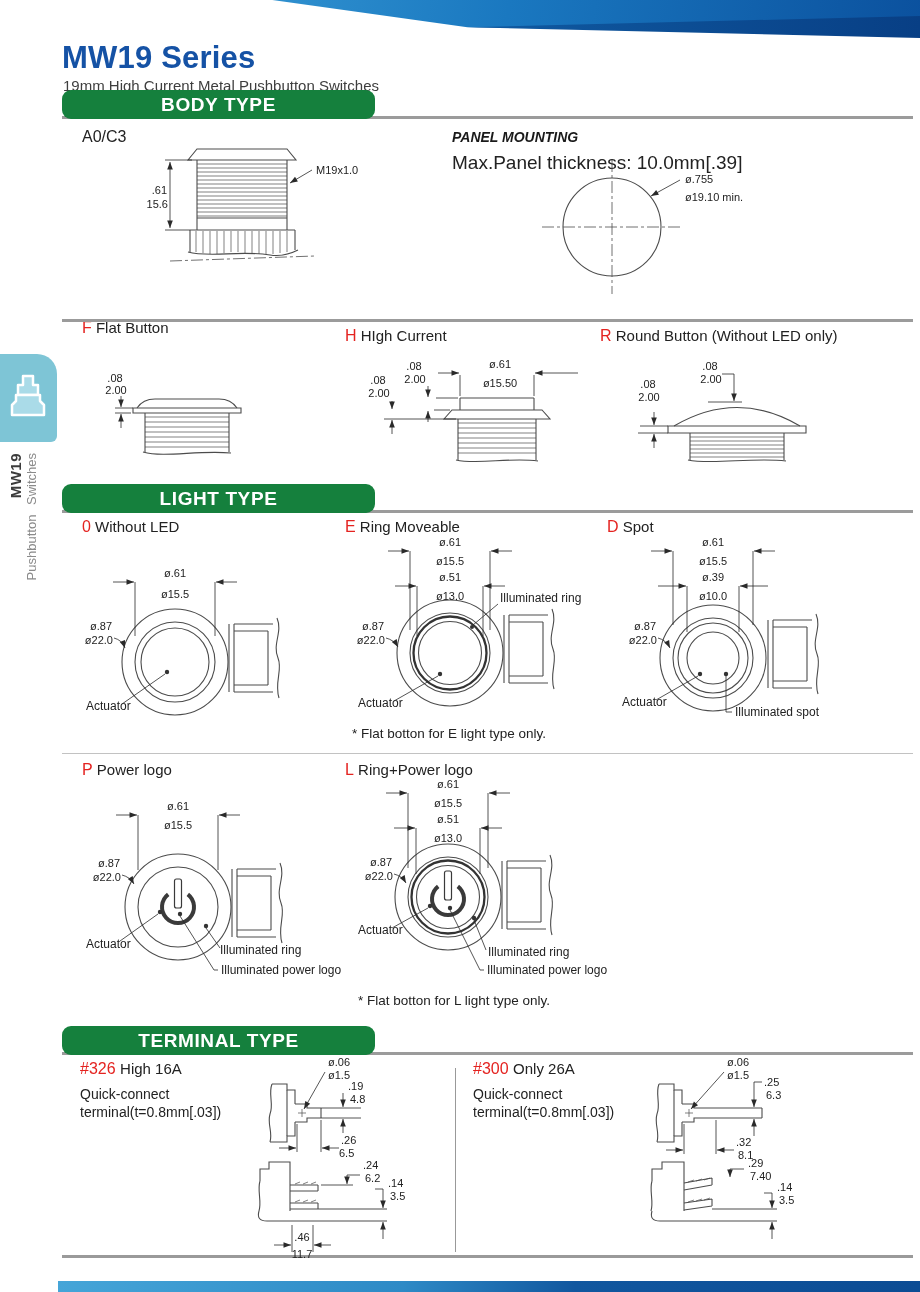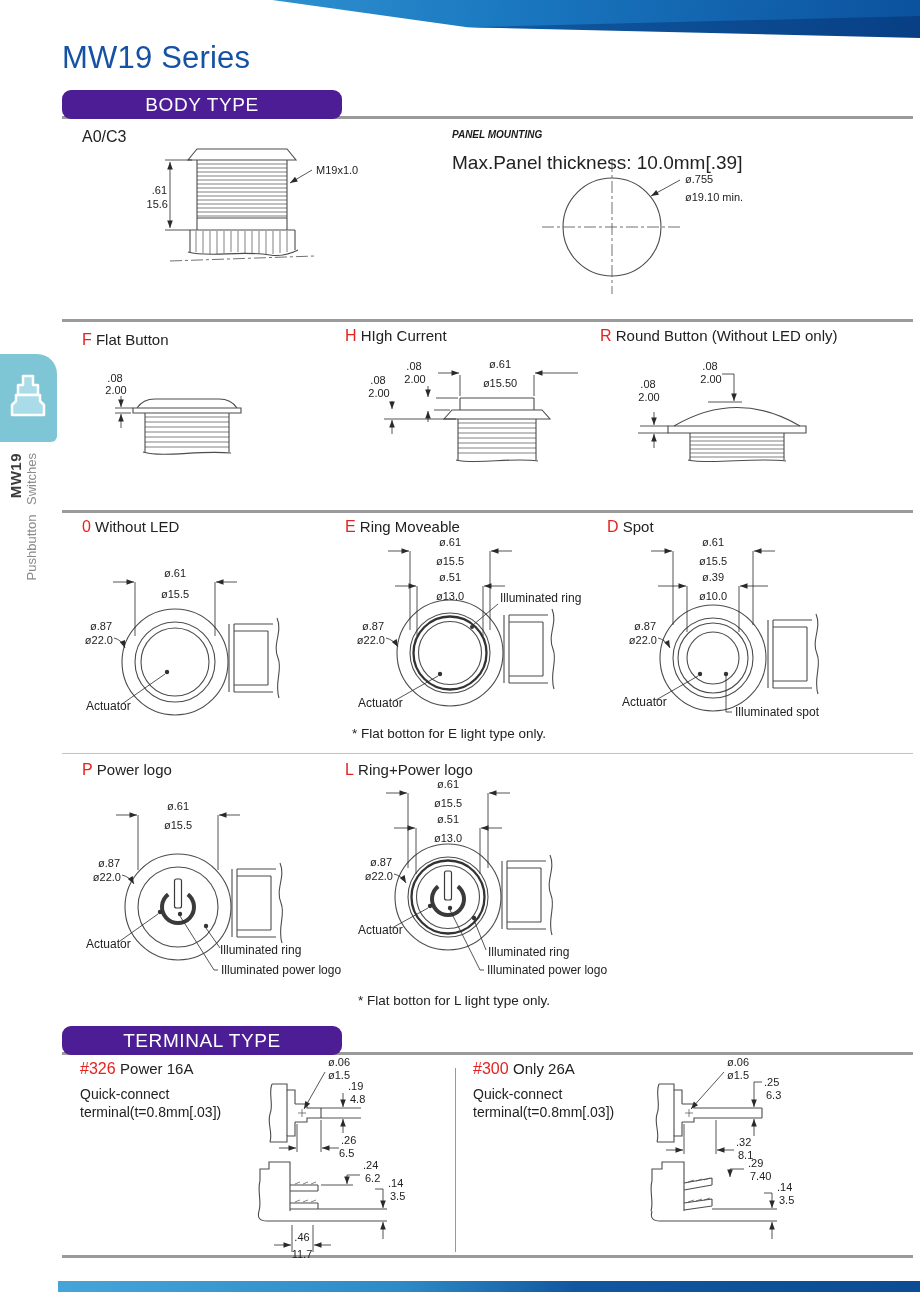--- a/index.html
+++ b/index.html
@@ -1,29 +1,29 @@
 <!DOCTYPE html>
 <html><head>
 <meta charset="utf-8">
 <style>
   html,body{margin:0;padding:0}
   body{width:920px;height:1292px;font-family:"Liberation Sans",sans-serif;background:#fff}
   #page{position:relative;width:920px;height:1292px;background:#fff;overflow:hidden}
   .banner{position:absolute;left:0;top:0;width:920px;height:40px}
   .banner .b1{position:absolute;inset:0;background:linear-gradient(100deg,#46abdf 0%,#1a78c0 55%,#0b519e 100%);clip-path:polygon(29.6% 0,100% 0,100% 85%,50.8% 68%)}
   .banner .b2{position:absolute;inset:0;background:linear-gradient(90deg,#1877c0,#083f85);clip-path:polygon(50.8% 68%,100% 40%,100% 95%)}
-  .title{position:absolute;left:62px;top:40px;font-size:31px;font-weight:normal;color:#1552a5;letter-spacing:.2px}
+  .title{position:absolute;left:62px;top:40px;font-size:31px;font-weight:bold;color:#1552a5;letter-spacing:.2px}
   .subtitle{position:absolute;left:63px;top:77px;font-size:15px;color:#3e3e3e}
-  .secbar{position:absolute;left:62px;width:280px;height:29px;background:#4c1d95;border-radius:9px;color:#fff;font-weight:normal;font-size:19px;letter-spacing:.6px;text-align:center;line-height:29px;z-index:2}
+  .secbar{position:absolute;left:62px;width:313px;height:29px;background:#15803d;border-radius:9px;color:#fff;font-weight:bold;font-size:19px;letter-spacing:.6px;text-align:center;line-height:29px;z-index:2}
   .secline{position:absolute;left:62px;width:851px;height:3px;background:#9b9b9b;z-index:1}
   .code{color:#e42320}
   .itemlbl{position:absolute;font-size:15px;color:#222;white-space:nowrap}
   .itemlbl .code{font-size:16px}
   .biglbl{position:absolute;font-size:16px;color:#222;white-space:nowrap}
-  .ptitle{position:absolute;left:452px;top:129px;font-size:10px;font-weight:bold;font-style:italic;color:#1a1a1a}
+  .ptitle{position:absolute;left:452px;top:129px;font-size:14px;font-weight:bold;font-style:italic;color:#1a1a1a}
   .pthick{position:absolute;left:452px;top:152px;font-size:19px;color:#222}
   .note{position:absolute;font-size:13.5px;color:#222}
   .qc{position:absolute;font-size:14px;color:#222}
   .divline{position:absolute;background:#c2c2c2}
   .sidebar-tab{position:absolute;left:0;top:354px;width:57px;height:88px;background:#7ec5d6;border-radius:0 20px 6px 0}
   .sidebar-text{position:absolute;left:-60px;top:518px;width:176px;height:44px;transform:rotate(-90deg);text-align:right;padding-right:2px}
   .sidebar-text .l1{font-size:15px;font-weight:bold;color:#3c3c3c;letter-spacing:.5px}
   .sidebar-text .l2{font-size:13px;color:#8a8a8a;word-spacing:6px}
   .footer{position:absolute;left:58px;top:1281px;width:862px;height:11px;background:linear-gradient(90deg,#45a5d8,#2e8ac6 40%,#11579f 60%,#0c4c94)}
   svg.drw{position:absolute;overflow:visible}
@@ -57,20 +57,21 @@
       </g>
     </defs>
   </svg>
 
   <div class="banner">
     <div class="b1"></div>
     <div class="b2"></div>
   </div>
 
   <div class="title">MW19 Series</div>
+  <div class="subtitle">19mm High Current Metal Pushbutton Switches</div>
 
   <div class="secline" style="top:116px"></div>
   <div class="secbar" style="top:90px">BODY TYPE</div>
   <div class="biglbl code" style="left:82px;top:128px">A0/C3</div>
 
   <svg class="drw" style="left:70px;top:146px" width="330" height="130">
     <g class="pt">
       <path d="M118,14 L127,3 H217 L226,14 Z"></path>
       <path d="M127,14 V84 M217,14 V84"></path>
       <path d="M127,72 H217"></path>
@@ -102,21 +103,21 @@
   <svg class="drw" style="left:470px;top:150px" width="400" height="140">
     <circle class="pt" cx="142" cy="77" r="49"></circle>
     <path class="cl" d="M142,10 V144 M72,77 H212"></path>
     <path class="dim" d="M210,30 L181,46" marker-end="url(#ar)"></path>
     <text class="dt" x="215" y="33">ø.755</text>
     <text class="dt" x="215" y="51">ø19.10 min.</text>
   </svg>
 
   <div class="secline" style="top:319px"></div>
 
-  <div class="itemlbl" style="left:82px;top:331px"><span class="code">F</span> <span>Flat Button</span></div>
+  <div class="itemlbl" style="left:82px;top:319px"><span class="code">F</span> <span>Flat Button</span></div>
   <div class="itemlbl" style="left:345px;top:327px"><span class="code">H</span> <span>HIgh Current</span></div>
   <div class="itemlbl" style="left:600px;top:327px"><span class="code">R</span> <span>Round Button (Without LED only)</span></div>
 
   <svg class="drw" style="left:85px;top:372px" width="195" height="88">
     <g class="pt">
       <path d="M52,36 Q58,27 70,27 H134 Q146,27 152,36"></path>
       <path d="M48,36 H156 V41 H48 Z"></path>
       <path d="M60,41 V80 M144,41 V80"></path>
       <path d="M58,80 C80,86 112,78 146,81"></path>
     </g>
@@ -179,20 +180,21 @@
     <g>
       <text class="dt mid" x="36" y="32">.08</text>
       <text class="dt mid" x="37" y="45">2.00</text>
       <path class="dim" d="M28,70 H56 M26,77 H56"></path>
       <path class="dim" d="M42,56 V69" marker-end="url(#ar)"></path>
       <path class="dim" d="M42,92 V78" marker-end="url(#ar)"></path>
     </g>
   </svg>
 
   <div class="secline" style="top:510px"></div>
+  <div class="secbar" style="top:484px">LIGHT TYPE</div>
 
   <div class="itemlbl" style="left:82px;top:518px"><span class="code">0</span> <span>Without LED</span></div>
   <div class="itemlbl" style="left:345px;top:518px"><span class="code">E</span> <span>Ring Moveable</span></div>
   <div class="itemlbl" style="left:607px;top:518px"><span class="code">D</span> <span>Spot</span></div>
 
   <svg class="drw" style="left:58px;top:536px" width="290" height="205">
     <g class="pt">
       <circle cx="117" cy="126" r="53"></circle>
       <circle cx="117" cy="126" r="40"></circle>
       <circle cx="117" cy="126" r="34"></circle>
@@ -386,21 +388,21 @@
       <path class="dim" d="M122,142 L152,202 H156"></path>
       <text class="lb" x="159" y="206">Illuminated power logo</text>
     </g>
   </svg>
 
   <div class="note" style="left:358px;top:993px">* Flat botton for L light type only.</div>
 
   <div class="secline" style="top:1052px"></div>
   <div class="secbar" style="top:1026px">TERMINAL TYPE</div>
 
-  <div class="biglbl" style="left:80px;top:1060px"><span class="code">#326</span> <span style="font-size:15px">Power 16A</span></div>
+  <div class="biglbl" style="left:80px;top:1060px"><span class="code">#326</span> <span style="font-size:15px">High 16A</span></div>
   <div class="qc" style="left:80px;top:1086px">Quick-connect</div>
   <div class="qc" style="left:80px;top:1104px">terminal(t=0.8mm[.03])</div>
 
   <div class="biglbl" style="left:473px;top:1060px"><span class="code">#300</span> <span style="font-size:15px">Only 26A</span></div>
   <div class="qc" style="left:473px;top:1086px">Quick-connect</div>
   <div class="qc" style="left:473px;top:1104px">terminal(t=0.8mm[.03])</div>
 
   <div class="divline" style="left:455px;top:1068px;width:1px;height:184px;background:#999"></div>
   <div class="divline" style="left:62px;top:1255px;width:851px;height:3px;background:#9a9a9a"></div>
 

